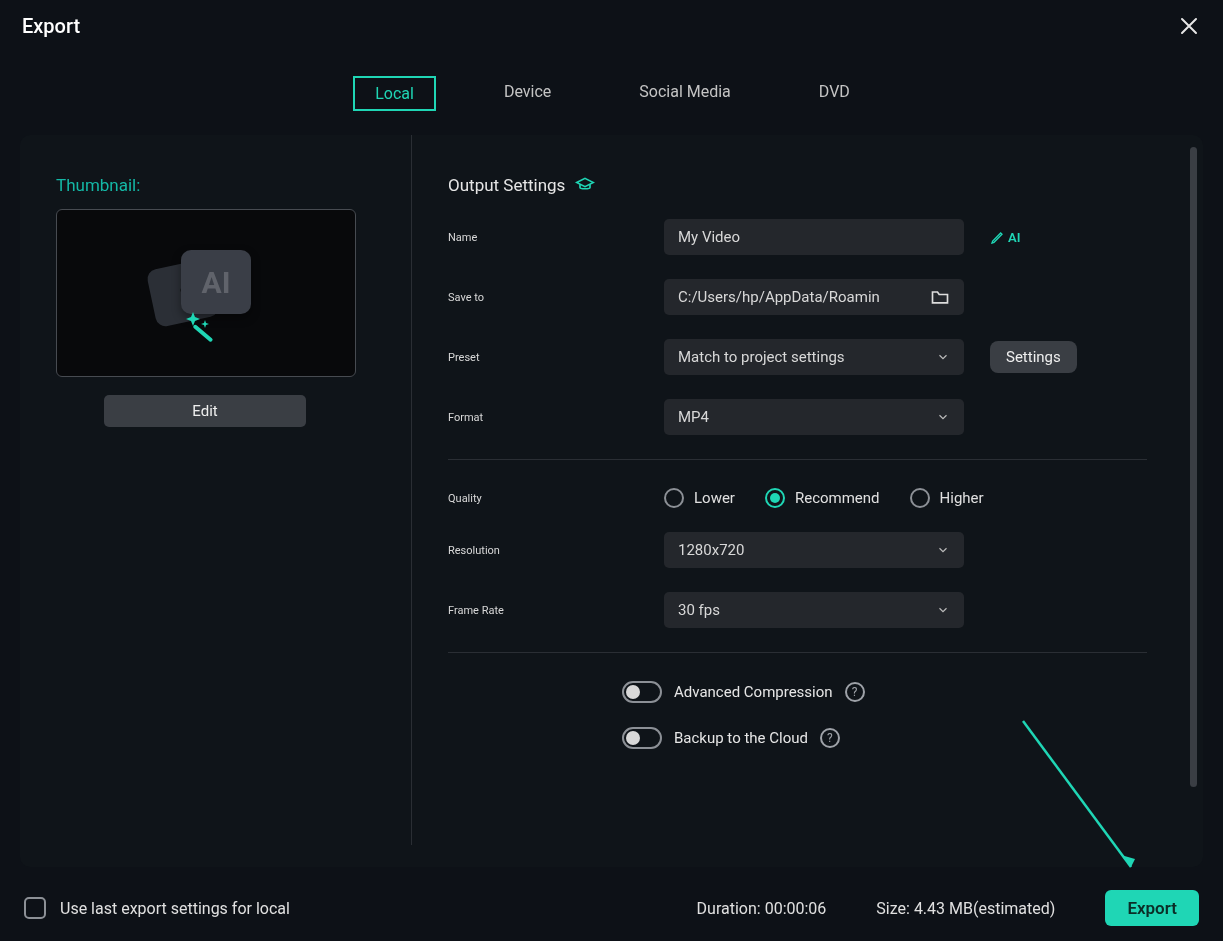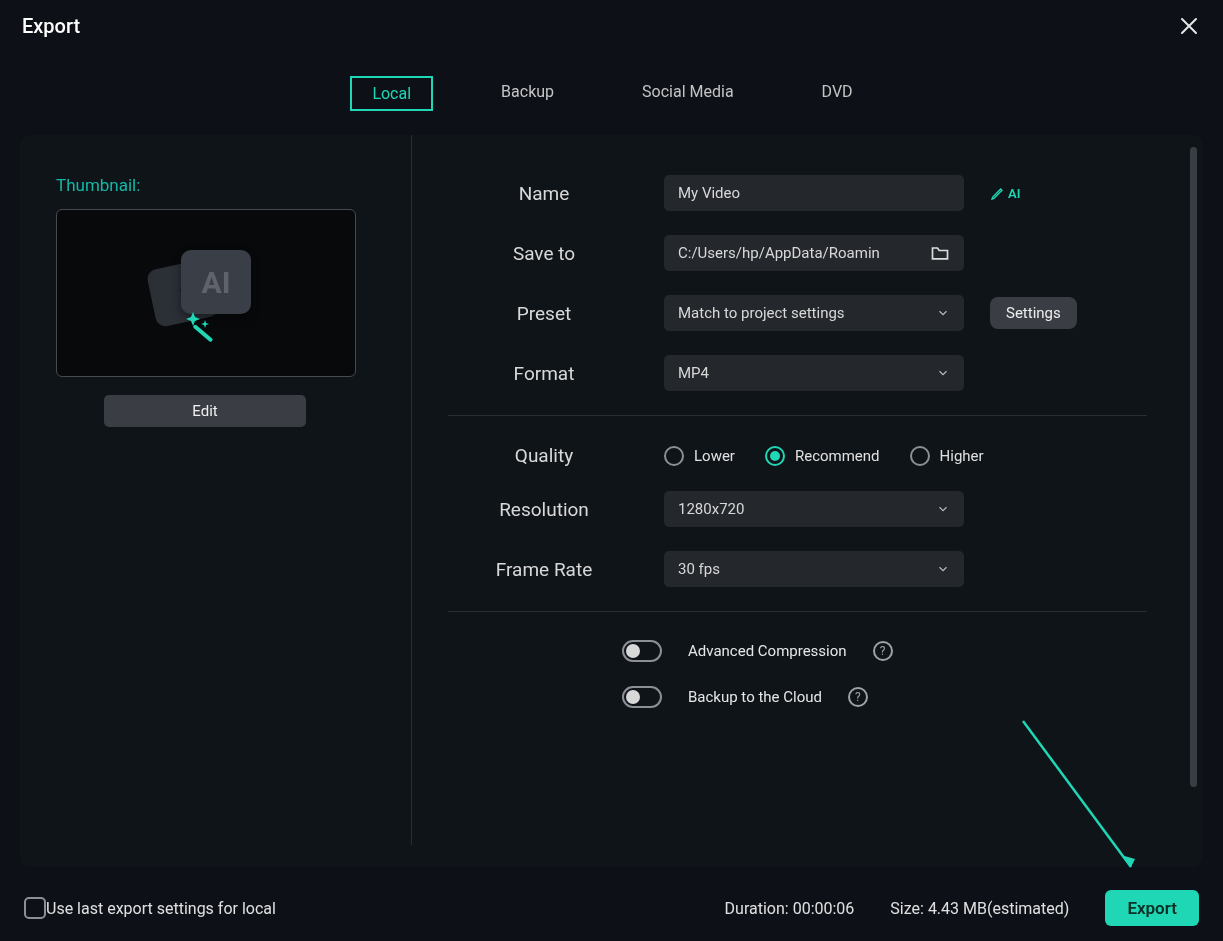--- a/index.html
+++ b/index.html
@@ -135,24 +135,24 @@
 }
 .grad-icon { color: #1fd6b5; }
 
 .row {
   display: flex;
   align-items: center;
   margin-bottom: 24px;
 }
 .row-label {
   width: 216px;
-  text-align: center;
+  text-align: left;
   padding-right: 24px;
   color: #d8d8d8;
-  font-size: 19px;
+  font-size: 11px;
 }
 .input, .select {
   width: 300px;
   height: 36px;
   background: #24272c;
   border-radius: 5px;
   padding: 8px 14px;
   display: flex;
   align-items: center;
   justify-content: space-between;
@@ -195,21 +195,21 @@
 }
 .radio.checked { border-color: #1fd6b5; }
 .radio.checked::after {
   content: ""; width: 10px; height: 10px; border-radius: 50%; background: #1fd6b5;
 }
 .radio-label { display: inline-flex; align-items: center; color: #e0e0e0; cursor: pointer; }
 
 .toggle-row {
   display: flex;
   align-items: center;
-  gap: 26px;
+  gap: 12px;
   margin-left: 174px;
   margin-bottom: 24px;
 }
 .toggle {
   width: 40px; height: 22px;
   border: 2px solid #8c9096;
   border-radius: 12px;
   position: relative;
   cursor: pointer;
 }
@@ -224,20 +224,21 @@
   font-size: 12px; color: #9ea2a8;
 }
 
 .footer {
   position: absolute;
   bottom: 0; left: 0; right: 0;
   height: 66px;
   display: flex;
   align-items: center;
   padding: 0 24px;
+  gap: 14px;
 }
 .checkbox {
   width: 22px; height: 22px;
   border: 2px solid #8c9096;
   border-radius: 5px;
   cursor: pointer;
 }
 .footer-text { color: #e0e0e0; font-size: 16px; }
 .footer-spacer { flex: 1; }
 .stat { margin-right: 36px; color: #e0e0e0; font-size: 16px; }
@@ -264,21 +265,21 @@
   <div class="title">Export</div>
   <div class="close-btn">
     <svg width="18" height="18" viewBox="0 0 18 18">
         <path d="M2 2 L16 16 M16 2 L2 16" stroke-width="2" stroke-linecap="round"></path>
       </svg>
   </div>
 </div>
 
 <div class="tabs">
   <div class="tab active">Local</div>
-  <div class="tab">Backup</div>
+  <div class="tab">Device</div>
   <div class="tab">Social Media</div>
   <div class="tab">DVD</div>
 </div>
 
 <div class="panel">
   <div class="scrollbar"></div>
 
   <div class="left-col">
     <div class="thumb-label">Thumbnail:</div>
     <div class="thumb-box">
@@ -291,20 +292,27 @@
           <path d="M10 6 l2 5 l5 2 l-5 2 l-2 5 l-2 -5 l-5 -2 l5 -2 z" fill="#1fd6b5"></path>
           <path d="M22 14 l1 3 l3 1 l-3 1 l-1 3 l-1 -3 l-3 -1 l3 -1 z" fill="#1fd6b5"></path>
           <rect x="12" y="18" width="24" height="4" rx="2" fill="#1fd6b5" transform="rotate(40 12 18)"></rect>
         </svg>
       </div>
     </div>
     <div class="edit-btn">Edit</div>
   </div>
 
   <div class="right-col">
+    <div class="section-title">
+      <span>Output Settings</span>
+      <svg class="grad-icon" width="20" height="20" viewBox="0 0 24 24" fill="none" stroke="#1fd6b5" stroke-width="2">
+        <path d="M2 9 L12 4 L22 9 L12 14 Z"></path>
+          <path d="M6 11 v4 c0 2 12 2 12 0 v-4"></path>
+      </svg>
+    </div>
 
     <div class="row">
       <div class="row-label">Name</div>
       <div class="input">My Video</div>
       <span class="ai-pen">
         <svg width="16" height="16" viewBox="0 0 24 24" fill="none" stroke="#1fd6b5" stroke-width="2">
             <path d="M3 21 l3 -1 l12 -12 l-2 -2 l-12 12 z"></path>
           </svg>
         <span>AI</span>
       </span>

